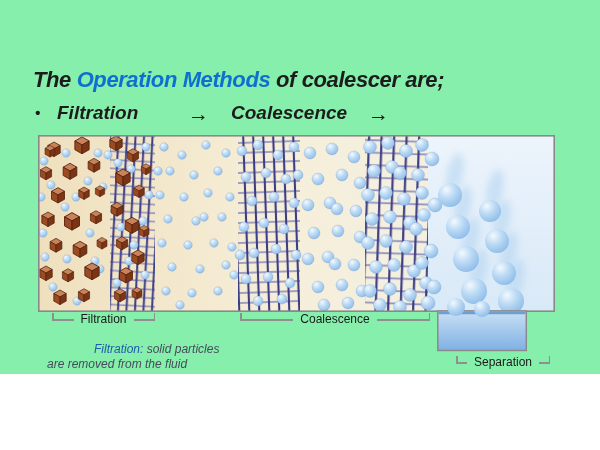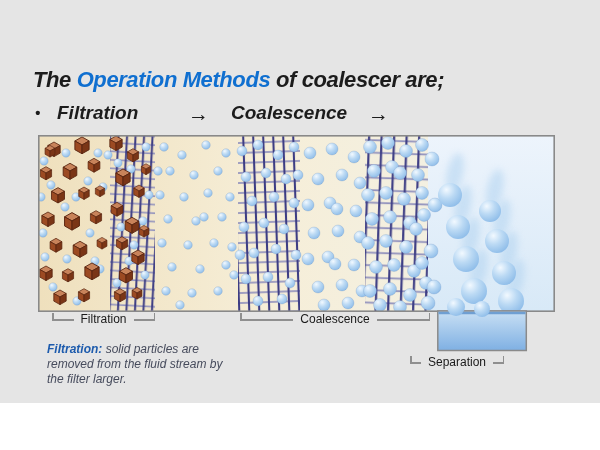--- a/index.html
+++ b/index.html
@@ -1,17 +1,17 @@
 <!DOCTYPE html>
 <html><head>
 <meta charset="utf-8">
 <style>
   html,body{margin:0;padding:0;background:#fff;}
   .slide{
-    position:relative;width:600px;height:450px;background:#e5e5e5;overflow:hidden;
+    position:relative;width:600px;height:374px;background:#86efac;overflow:hidden;
     font-family:"Liberation Sans","DejaVu Sans",sans-serif;
   }
   .title{
     position:absolute;left:33px;top:67px;
     font-size:22px;font-weight:bold;font-style:italic;color:#1c1c1c;
     letter-spacing:-0.4px;white-space:nowrap;
   }
   .title .hl{color:#0f6fd0;}
   .steps{position:absolute;left:0;top:102px;width:600px;height:28px;
     font-size:19px;font-weight:bold;font-style:italic;color:#1c1c1c;}
@@ -22,23 +22,23 @@
   .step2{left:231px;}
   .arrow2{left:368px;font-size:21px;font-style:normal;}
   .step3{left:417px;}
   .diagram{position:absolute;left:38px;top:135px;width:517px;height:217px;}
   .bracket{position:absolute;display:flex;align-items:center;height:16px;}
   .bk-tick{width:1.5px;height:8px;background:#8f8f8f;transform:translateY(-3px);flex:0 0 auto;}
   .bk-line{flex:1 1 auto;height:1.5px;background:#8f8f8f;}
   .bk-label{margin:0 7px;font-size:12px;color:#1a1a1a;white-space:nowrap;transform:translateY(-1px);}
   .bracket-filtration{left:52px;top:312px;width:103px;}
   .bracket-coalescence{left:240px;top:312px;width:190px;}
-  .bracket-separation{left:410px;top:355px;width:94px;}
+  .bracket-separation{left:456px;top:355px;width:94px;}
   .desc{position:absolute;font-style:italic;font-size:12px;line-height:15px;color:#464b5c;}
-  .desc .lead{font-weight:bold;color:#1d5bad;}
+  .desc .lead{font-weight:normal;color:#1d5bad;margin-left:47px;}
   .desc-filtration{left:47px;top:342px;width:178px;}
   .desc-coalescence{left:243px;top:342px;width:186px;}
   .desc-separation{left:437px;top:388px;width:150px;white-space:nowrap;}
   .crop-mask{position:absolute;left:0;top:403px;width:600px;height:47px;background:#ffffff;}
 </style>
 </head>
 <body>
 
 <div class="slide">
 

